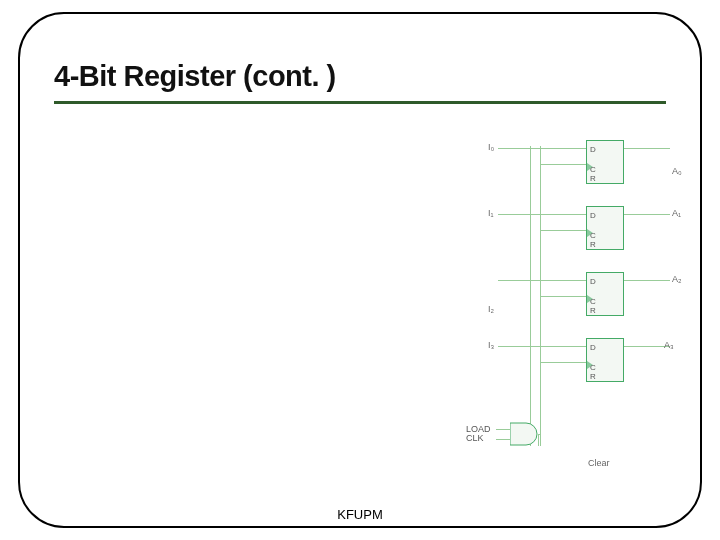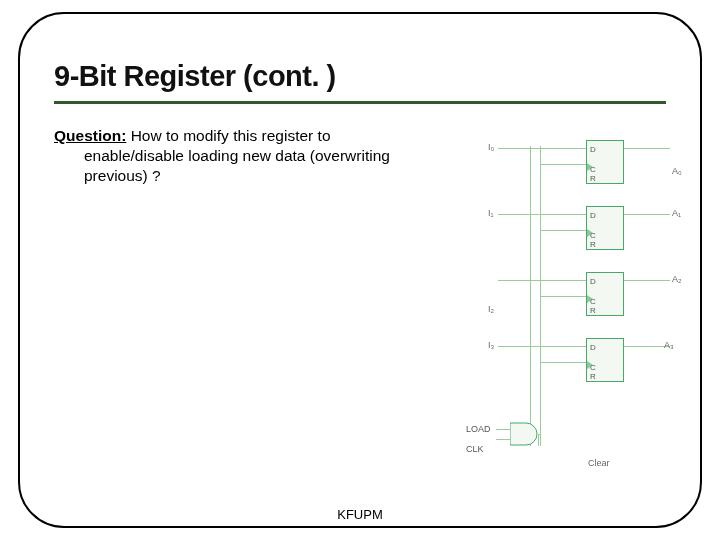--- a/index.html
+++ b/index.html
@@ -86,29 +86,25 @@
   }
   .gate svg { width: 34px; height: 24px; }
   .gate-lab { position: absolute; font-size: 9px; color: #555; text-align: center; }
 </style>
 </head>
 <body>
 
 <div class="frame"></div>
 
 <div class="content">
-  <div class="title">9-Bit Register (cont. )</div>
+  <div class="title">4-Bit Register (cont. )</div>
   <hr class="rule">
 
   <div class="body">
 
-    <div class="para">
-      <span class="q-label">Question:</span><span class="first-tail"> How to modify this register to</span>
-      <span class="indent-block">enable/disable loading new data (overwriting previous) ?</span>
-    </div>
 
 
 
   </div>
 </div>
 
 <div class="diagram">
 
   <div class="wire" style="left:42px; top:10px; width:1px; height:300px;"></div>
   <div class="wire" style="left:52px; top:10px; width:1px; height:300px;"></div>
@@ -155,21 +151,21 @@
     <span class="d">D</span>
     <span class="tri"></span>
     <span class="c">C</span>
     <span class="r">R</span>
   </div>
   <div class="wire" style="left:136px; top:210px; width:46px; height:1px;"></div>
   <div class="lab" style="left:176px; top:204px;text-align:center;">A₃</div>
   <div class="wire" style="left:52px; top:226px; width:46px; height:1px;"></div>
 
   <div class="gate-lab" style="left:-22px; top:288px;">LOAD</div>
-  <div class="gate-lab" style="left:-22px; top:308px;">CLK</div>
+  <div class="gate-lab" style="left:-22px; top:297px;">CLK</div>
   <div class="wire" style="left:8px; top:293px; width:14px; height:1px;"></div>
   <div class="wire" style="left:8px; top:303px; width:14px; height:1px;"></div>
   <div class="gate" style="left:22px; top:286px;">
     <svg viewBox="0 0 34 24">
         <path d="M0 1 H16 A11 11 0 0 1 16 23 H0 Z" fill="#f3f8f3" stroke="#4a6" stroke-width="1"></path>
       </svg>
   </div>
   <div class="wire" style="left:50px; top:298px; width:1px; height:12px;"></div>
   <div class="wire" style="left:50px; top:298px; width:3px; height:1px;"></div>
 

